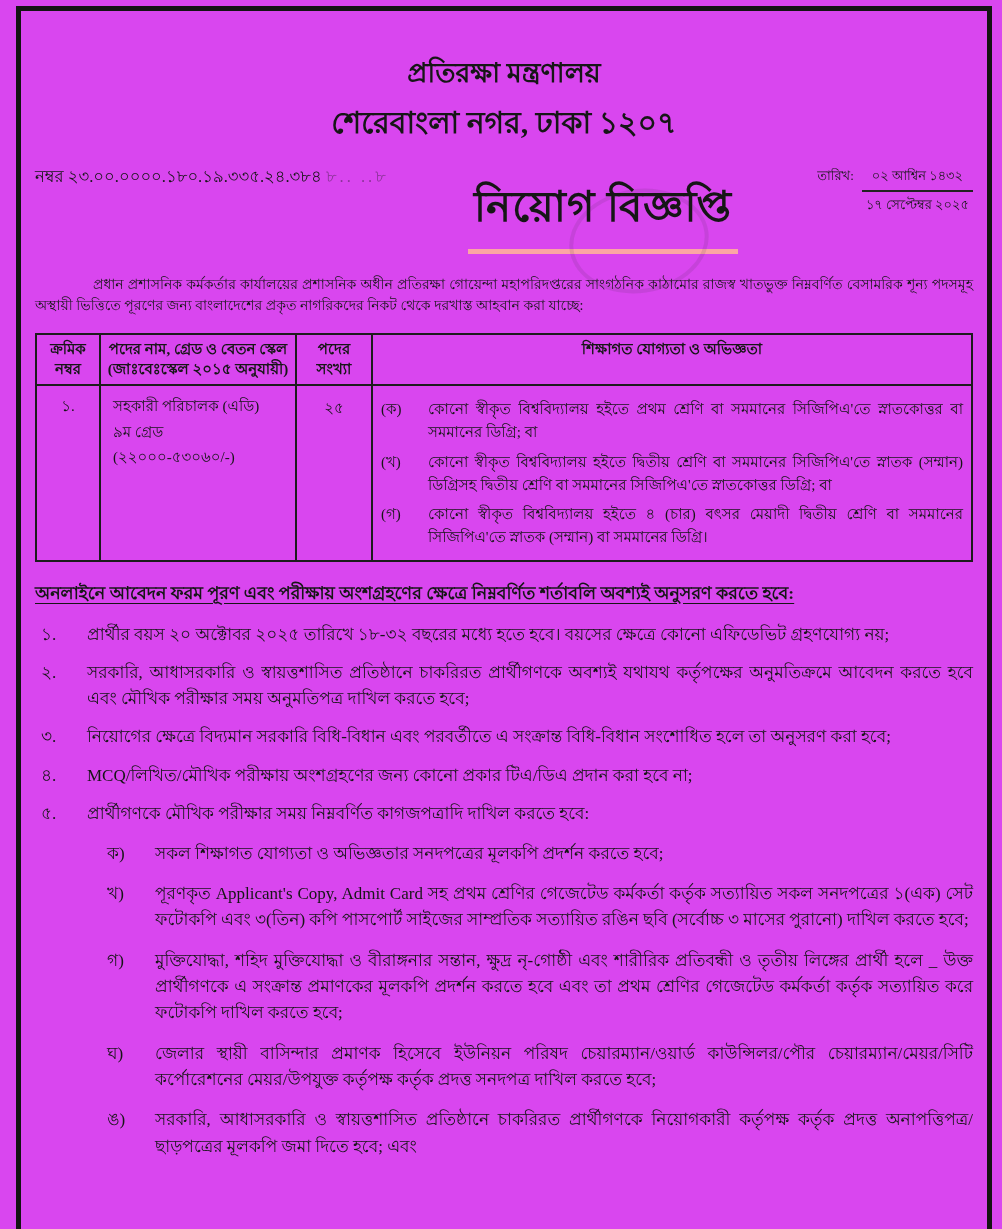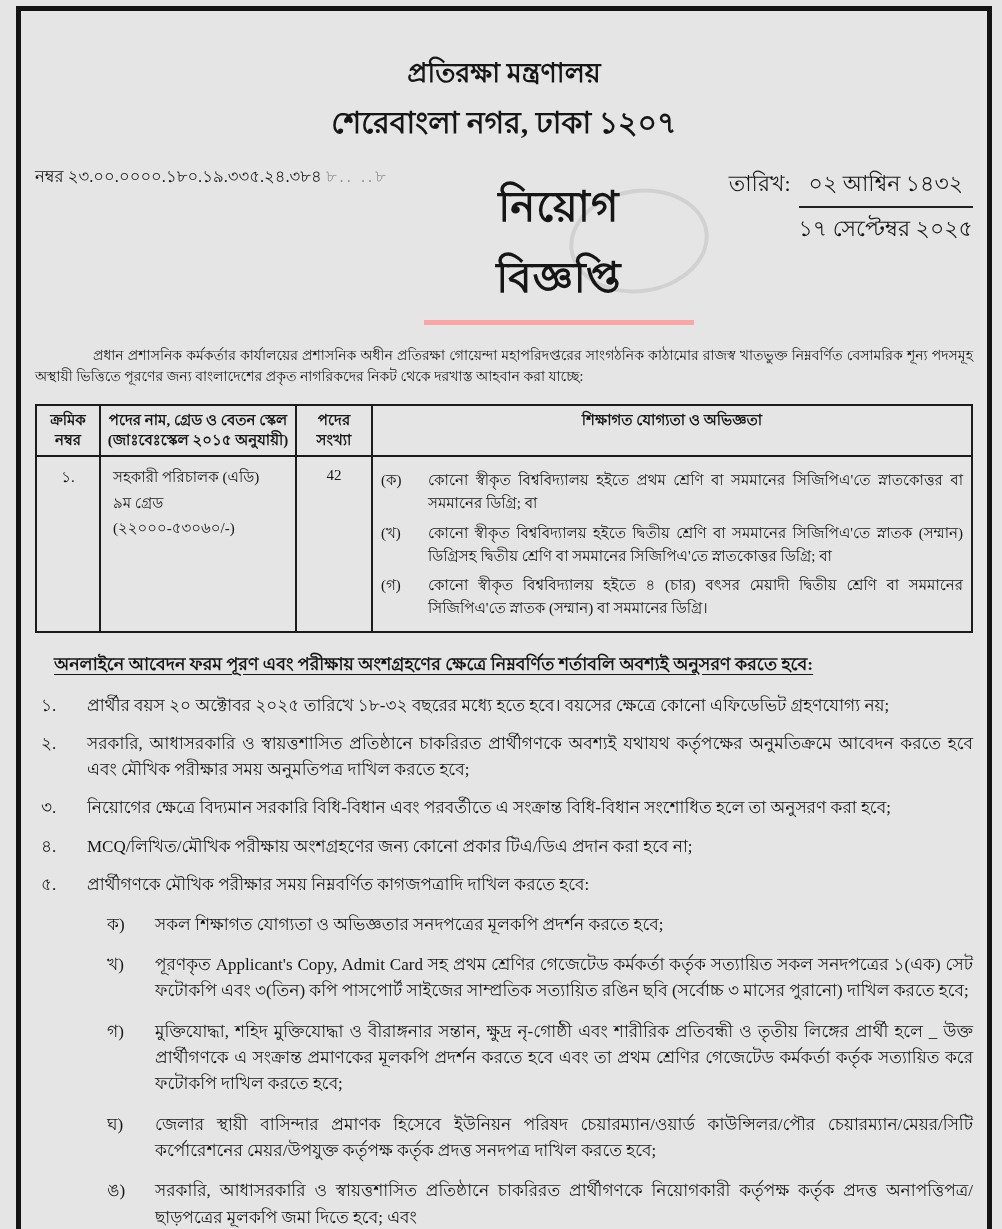--- a/index.html
+++ b/index.html
@@ -1,36 +1,36 @@
 <!DOCTYPE html>
 <html lang="bn"><head>
 <meta charset="utf-8">
 <style>
   * { margin:0; padding:0; box-sizing:border-box; }
   html,body { width:1002px; height:1229px; background:#ffffff; overflow:hidden;
               font-family:"Liberation Serif","DejaVu Serif",serif; color:#161616; }
-  .page { position:relative; width:1002px; height:1229px; background:#e5e5e5;padding-left:36px; }
+  .page { position:relative; width:1002px; height:1229px; background:#d946ef;padding-left:36px; }
   .frame { position:absolute; left:16px; top:6px; width:976px; height:1240px;
            border:5px solid #141414; border-bottom:none; padding:46px 14px 0 14px; }
 
   
   .doc-header { text-align:center; }
   .ministry { font-size:27px; font-weight:bold; line-height:1.25; }
   .address  { font-size:30px; font-weight:bold; margin-top:8px; }
   .website  { font-size:31px; letter-spacing:2px; margin-top:6px; font-family:"Liberation Serif",serif; }
 
   
   .band { display:flex; margin-top:10px; align-items:flex-start;gap:35px; }
   .memo { font-size:16.5px; white-space:nowrap; padding-top:4px; }
   .memo-tail { opacity:.4; letter-spacing:3px; }
   .title-zone { flex:1; text-align:center; margin-top:14px; }
   .doc-title { display:inline-block; font-size:42px; font-weight:bold;
                border-bottom:5px solid #fca5a5; padding:0 6px 4px 6px; letter-spacing:1px; }
-  .date-zone { display:flex; gap:8px; font-size:22px; padding-top:6px; white-space:nowrap; }
-  .date-frac { }
+  .date-zone { display:flex; gap:8px; font-size:13px; padding-top:6px; white-space:nowrap; }
+  .date-frac { text-align:center; }
   .date-top { border-bottom:2px solid #222; padding:0 10px 3px 10px; }
   .date-bottom { padding-top:3px; }
 
   
   .seal { position:absolute; left:548px; top:178px; width:140px; height:104px;
           border:4px solid rgba(40,40,40,0.10); border-radius:50%; transform:rotate(-8deg); }
 
   .intro { font-size:14px; line-height:1.55; text-align:justify; margin-top:20px; text-indent:58px; }
 
   
@@ -43,21 +43,21 @@
   td.serial { text-align:center; padding-top:8px; }
   td.post { padding:8px 8px 8px 12px; line-height:1.7;border-radius:32px; }
   td.count { text-align:center; padding-top:10px; }
   td.qual { padding:6px 8px 10px 8px; }
   .qual-item { display:flex; margin-top:6px; line-height:1.55; }
   .qual-label { width:36px; flex-shrink:0; }
   .qual-text { flex:1; text-align:justify;margin-left:11px; }
 
   
   .cond-heading { font-size:17.5px; font-weight:bold; text-decoration:underline;
-                  text-underline-offset:4px; margin-top:18px;margin-left:19px; }
+                  text-underline-offset:4px; margin-top:18px; }
   .item { display:flex; margin-top:13px; font-size:17px; line-height:1.5; }
   .item-num { width:52px; flex-shrink:0; padding-left:6px; }
   .item-body { flex:1; text-align:justify; }
   .sub-list { margin-left:20px; }
   .sub-item { display:flex; margin-top:14px; font-size:17px; line-height:1.55; }
   .sub-label { width:48px; flex-shrink:0; }
   .sub-text { flex:1; text-align:justify; }
 
   
   .cut-fragment { position:absolute; left:130px; bottom:0; height:7px; width:420px; overflow:hidden; }
@@ -103,21 +103,21 @@
           <th>শিক্ষাগত যোগ্যতা ও অভিজ্ঞতা</th>
         </tr>
       </thead>
       <tbody>
         <tr>
           <td class="serial">১.</td>
           <td class="post">
             <div>সহকারী পরিচালক (এডি)</div>
             <div>৯ম গ্রেড (২২০০০-৫৩০৬০/-)</div>
           </td>
-          <td class="count">42</td>
+          <td class="count">২৫</td>
           <td class="qual">
             <div class="qual-item">
               <span class="qual-label">(ক)</span>
               <span class="qual-text">কোনো স্বীকৃত বিশ্ববিদ্যালয় হইতে প্রথম শ্রেণি বা সমমানের সিজিপিএ'তে স্নাতকোত্তর বা সমমানের ডিগ্রি; বা</span>
             </div>
             <div class="qual-item">
               <span class="qual-label">(খ)</span>
               <span class="qual-text">কোনো স্বীকৃত বিশ্ববিদ্যালয় হইতে দ্বিতীয় শ্রেণি বা সমমানের সিজিপিএ'তে স্নাতক (সম্মান) ডিগ্রিসহ দ্বিতীয় শ্রেণি বা সমমানের সিজিপিএ'তে স্নাতকোত্তর ডিগ্রি; বা</span>
             </div>
             <div class="qual-item">

